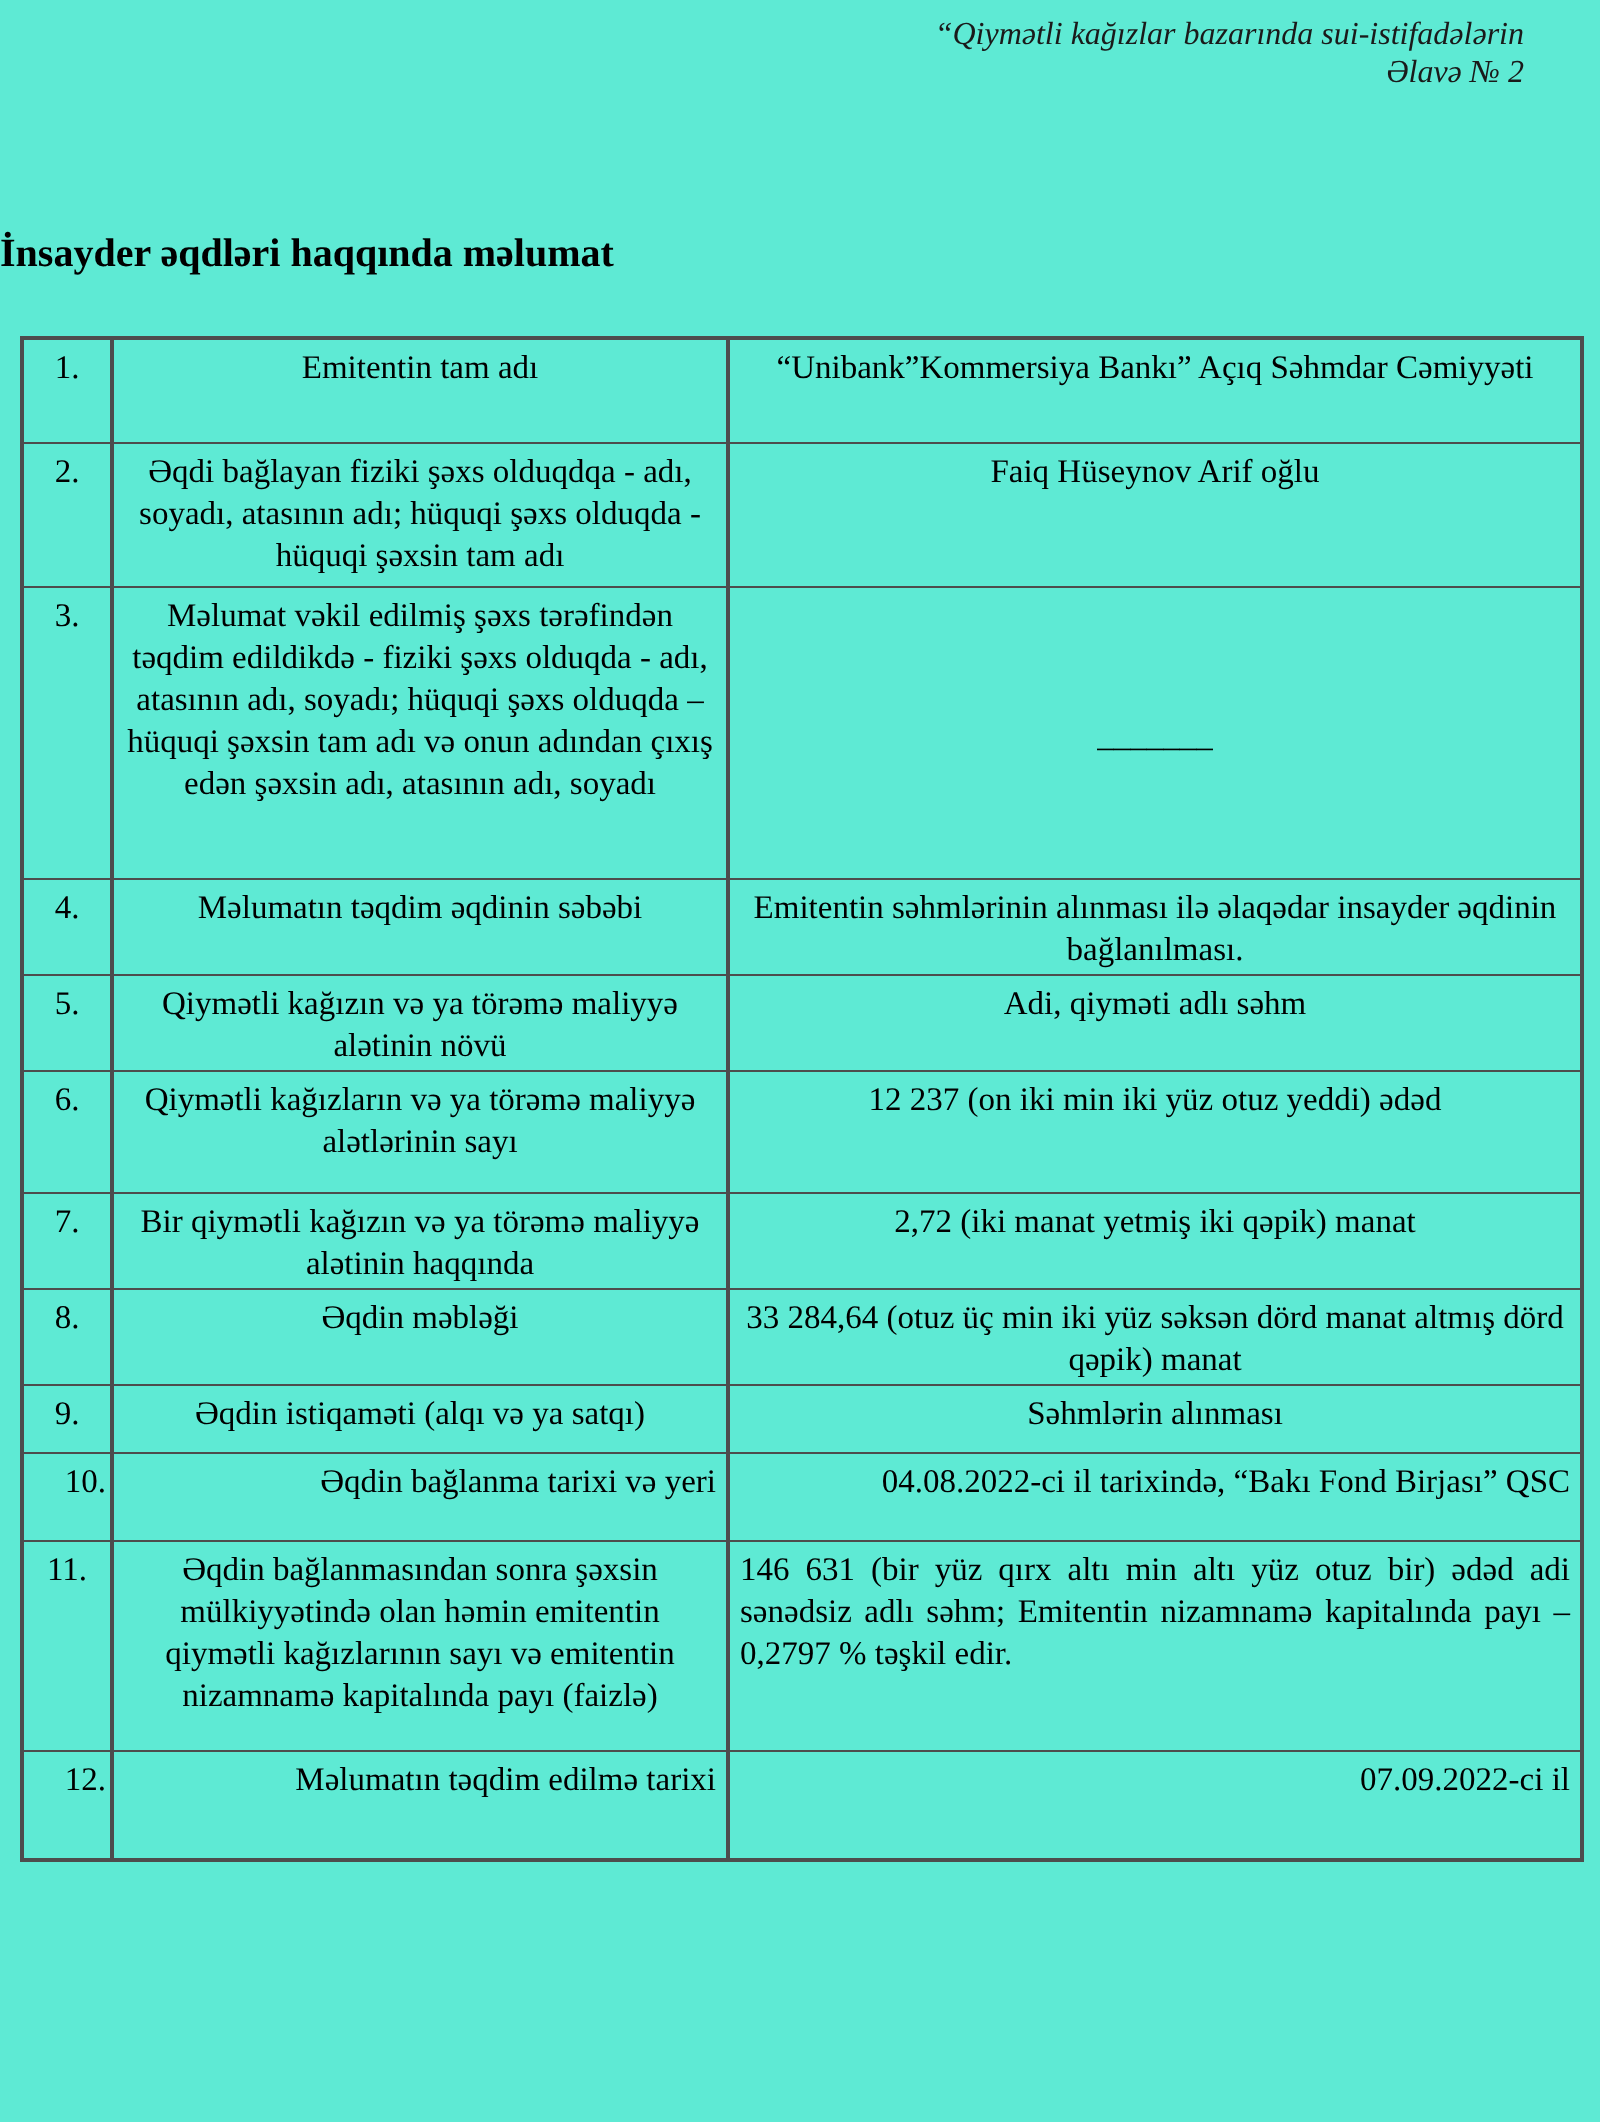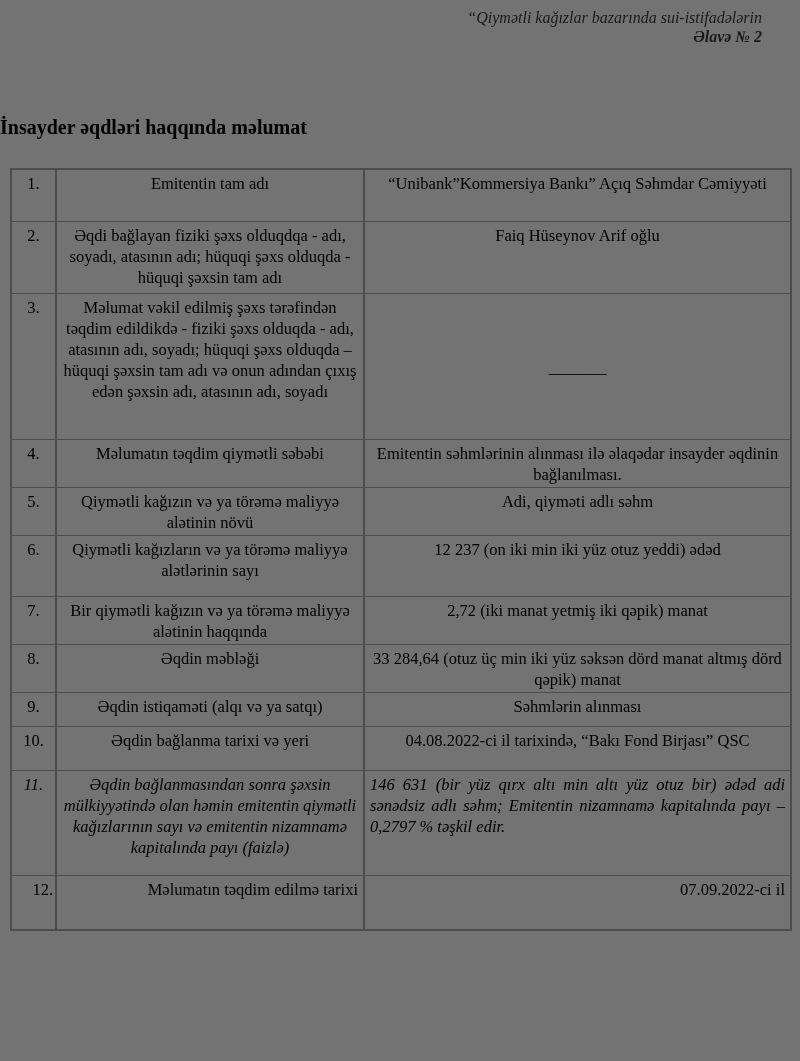--- a/index.html
+++ b/index.html
@@ -4,37 +4,37 @@
 <style>
   html, body {
     margin: 0;
     padding: 0;
     background: #ffffff;
   }
   .page {
     position: relative;
     width: 800px;
     height: 1061px;
-    background: #737373;
+    background: #5eead4;
     color: #000000;
     font-family: "Liberation Serif", "DejaVu Serif", serif;
     overflow: hidden;
   }
   .doc-header {
     position: absolute;
     top: 8px;
     right: 38px;
     text-align: right;
     font-style: italic;
     font-size: 16px;
     line-height: 19px;
     color: #1a1a1a;
   }
   .doc-header .appendix-line {
-    font-weight: bold;
+    font-weight: normal;
   }
   .doc-title {
     position: absolute;
     top: 116px;
     left: 0;
     width: 100%;
     text-align: left;
     font-weight: bold;
     font-size: 20px;
     color: #000000;
@@ -87,22 +87,22 @@
   
   tr:nth-child(1)  td { height: 46px;  }
   tr:nth-child(2)  td { height: 66px;  }
   tr:nth-child(3)  td { height: 140px; }
   tr:nth-child(4)  td { height: 37px;  }
   tr:nth-child(5)  td { height: 36px;  }
   tr:nth-child(6)  td { height: 55px;  }
   tr:nth-child(7)  td { height: 41px;  }
   tr:nth-child(8)  td { height: 41px;  }
   tr:nth-child(9)  td { height: 28px;  }
-  tr:nth-child(10) td { height: 38px;  }
-  tr:nth-child(11) td { height: 99px; font-style: italic;  }
+  tr:nth-child(10) td { height: 38px; text-align: right;  }
+  tr:nth-child(11) td { height: 99px;  }
   tr:nth-child(12) td { height: 48px; text-align: right;  }
 </style>
 </head>
 <body>
 
 <div class="page">
 
   <div class="doc-header">
     <div class="ref-line">“Qiymətli kağızlar bazarında sui-istifadələrin</div>
     <div class="ref-line appendix-line">Əlavə № 2</div>
@@ -130,21 +130,21 @@
     </tr>
 
     <tr>
       <td class="cell-num">3.</td>
       <td class="cell-label">Məlumat vəkil edilmiş şəxs tərəfindən təqdim edildikdə - fiziki şəxs olduqda - adı, atasının adı, soyadı; hüquqi şəxs olduqda – hüquqi şəxsin tam adı və onun adından çıxış edən şəxsin adı, atasının adı, soyadı</td>
       <td class="cell-value v-middle">_______</td>
     </tr>
 
     <tr>
       <td class="cell-num">4.</td>
-      <td class="cell-label">Məlumatın təqdim qiymətli səbəbi</td>
+      <td class="cell-label">Məlumatın təqdim əqdinin səbəbi</td>
       <td class="cell-value">Emitentin səhmlərinin alınması ilə əlaqədar insayder əqdinin bağlanılması.</td>
     </tr>
 
     <tr>
       <td class="cell-num">5.</td>
       <td class="cell-label">Qiymətli kağızın və ya törəmə maliyyə alətinin növü</td>
       <td class="cell-value">Adi, qiyməti adlı səhm</td>
     </tr>
 
     <tr>

